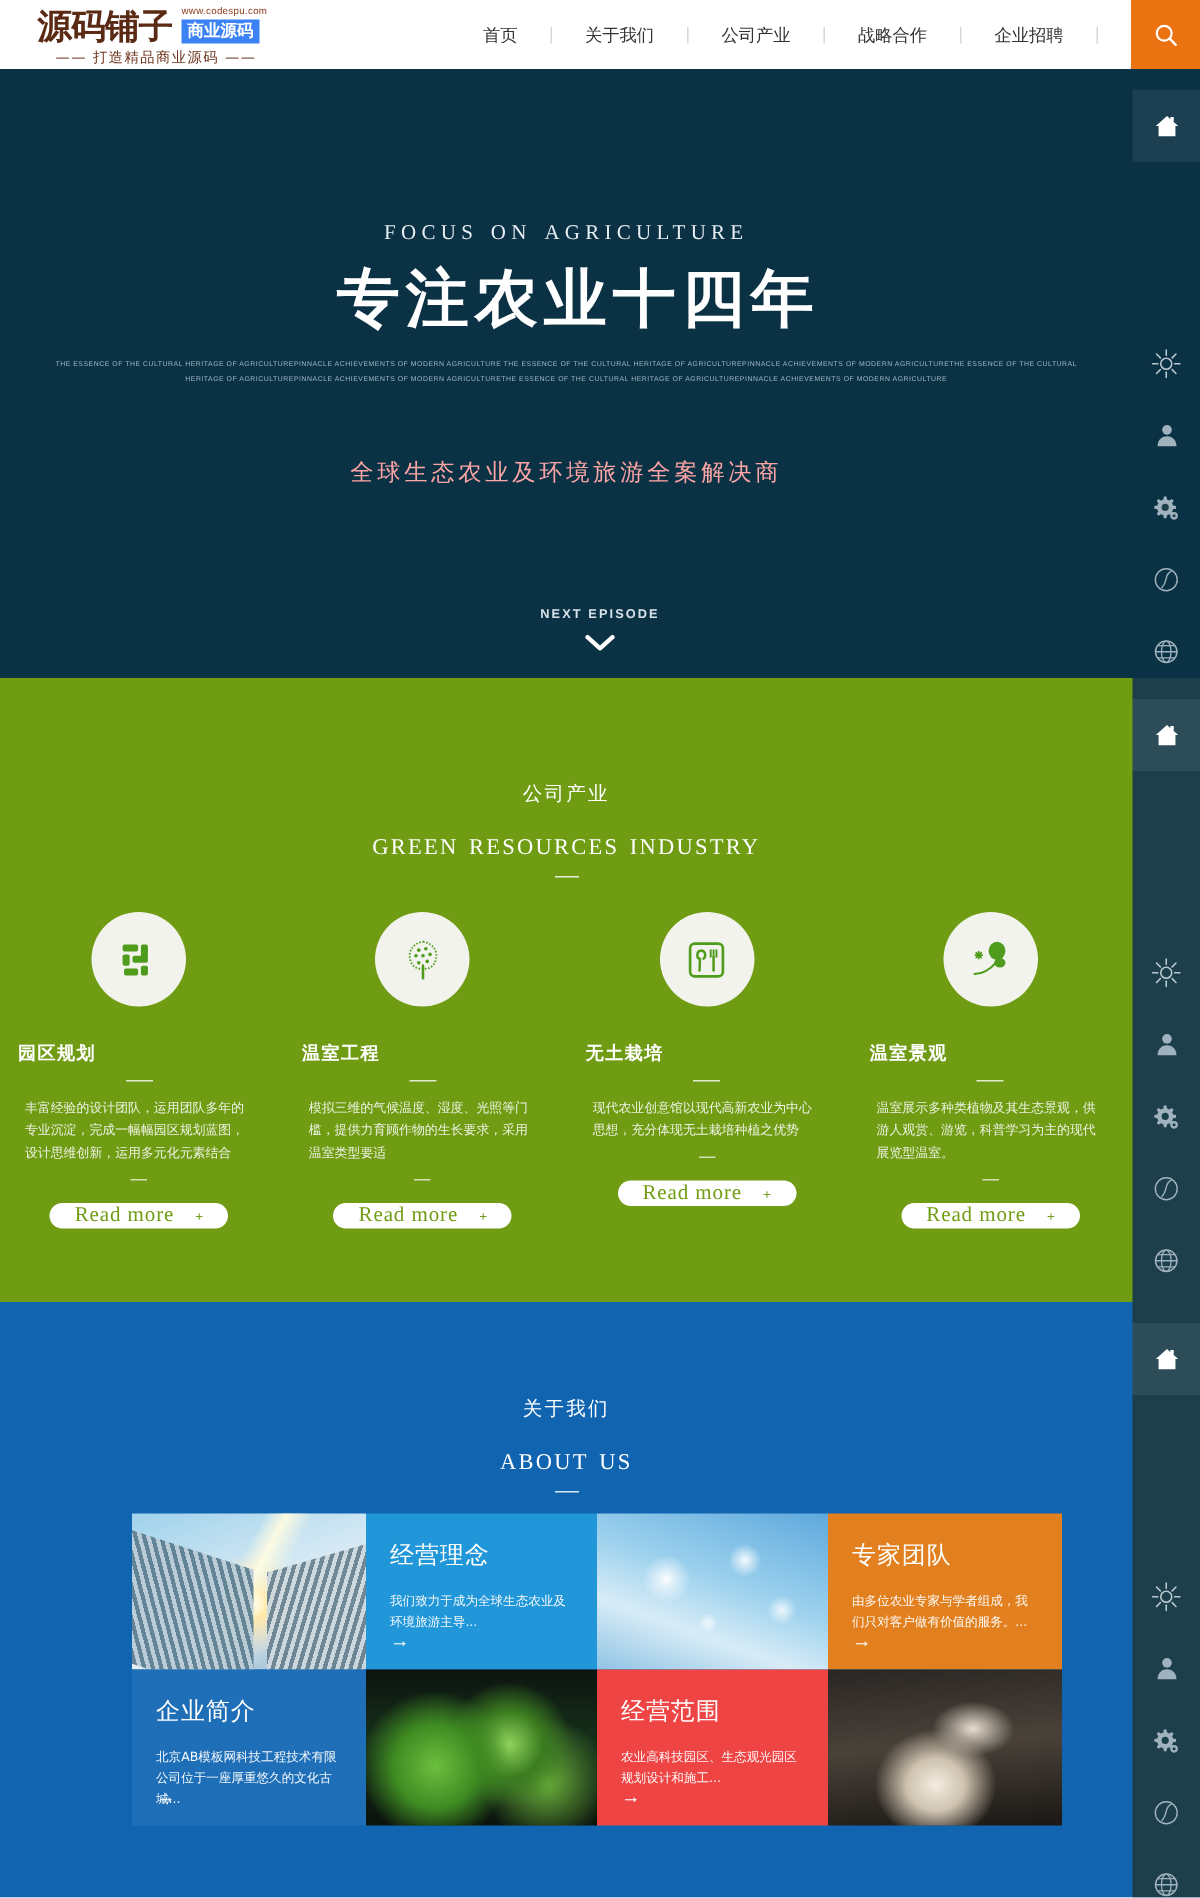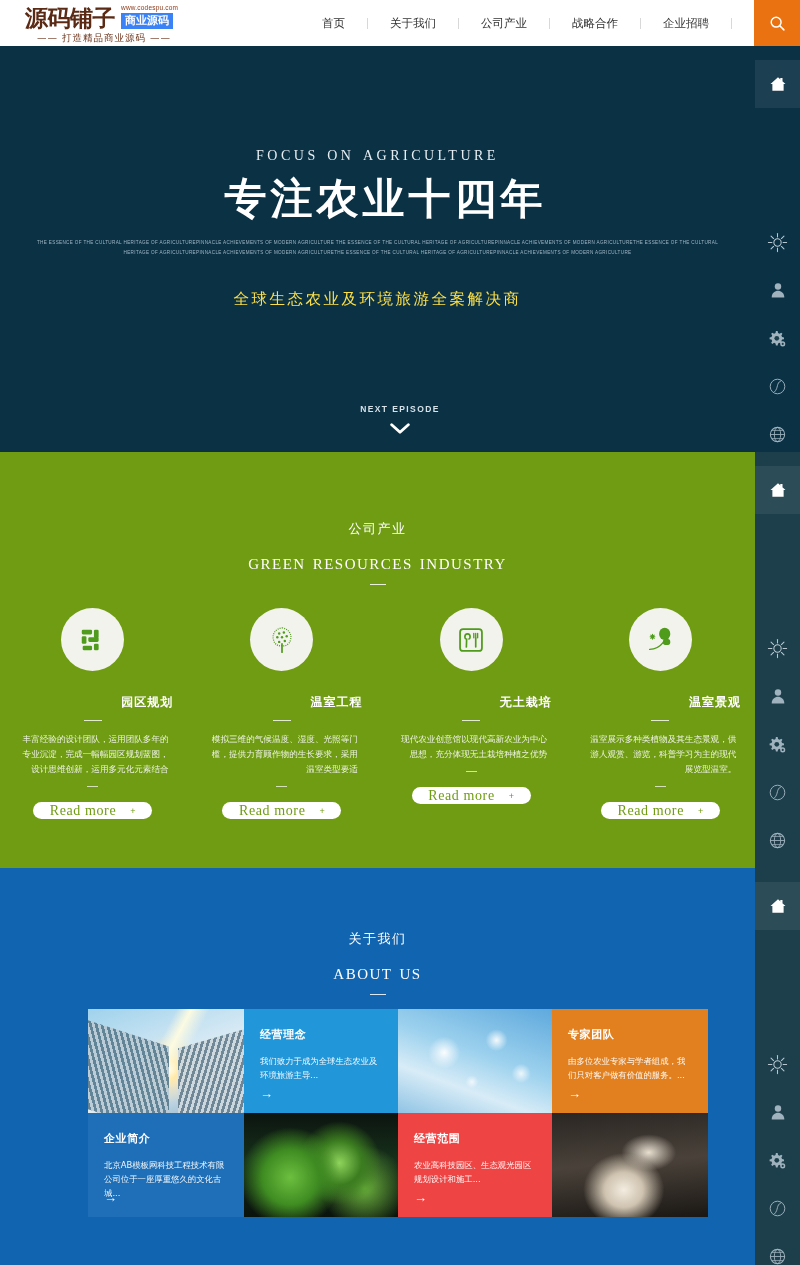--- a/index.html
+++ b/index.html
@@ -140,24 +140,24 @@
   .hero-para {
     margin: 14px auto 0 auto;
     width: 700px;
     font-size: 4.6px;
     line-height: 9.5px;
     color: #9fb6c4;
     letter-spacing: 0.35px;
     font-family: "Liberation Sans", sans-serif;
   }
   .hero-slogan {
-    margin-top: 32px;
+    margin-top: 48px;
     font-size: 15.5px;
     letter-spacing: 2.5px;
-    color: #fde047;
+    color: #fca5a5;
     font-family: "DejaVu Sans", sans-serif;
   }
   .hero-next {
     position: absolute;
     left: 0; right: 0;
     top: 358px;
     text-align: center;
   }
   .hero-next-label {
     font-size: 8.5px;
@@ -203,21 +203,21 @@
   }
   .cards {
     position: absolute;
     top: 156px; left: 0;
     width: 755px;
     display: flex;
   }
   .card {
     width: 164px;
     margin: 0 14px;
-    text-align: right;
+    text-align: left;
   }
   .card:first-child { margin-left: 12px; }
   .circle {
     width: 63px; height: 63px;
     border-radius: 50%;
     background: #f2f3ec;
     margin: 0 auto;
     display: flex;
     align-items: center;
     justify-content: center;
@@ -285,25 +285,24 @@
     position: absolute;
     top: 141px; left: 88px;
     width: 620px; height: 208px;
     display: grid;
     grid-template-columns: 156px 154px 154px 156px;
     grid-template-rows: 104px 104px;
   }
   .tile { position: relative; overflow: hidden; }
   .tile-text { padding: 18px 16px 0 16px; }
   .tile-title {
-    font-size: 11px;
+    font-size: 16px;
     color: #ffffff;
     letter-spacing: 0.6px;
     font-family: "DejaVu Sans", sans-serif;
-    font-weight: bold;
   }
   .tile-desc {
     margin-top: 12px;
     font-size: 8.4px;
     line-height: 14px;
     color: rgba(255,255,255,0.95);
     font-family: "DejaVu Sans", sans-serif;
   }
   .tile-arrow {
     position: absolute;

